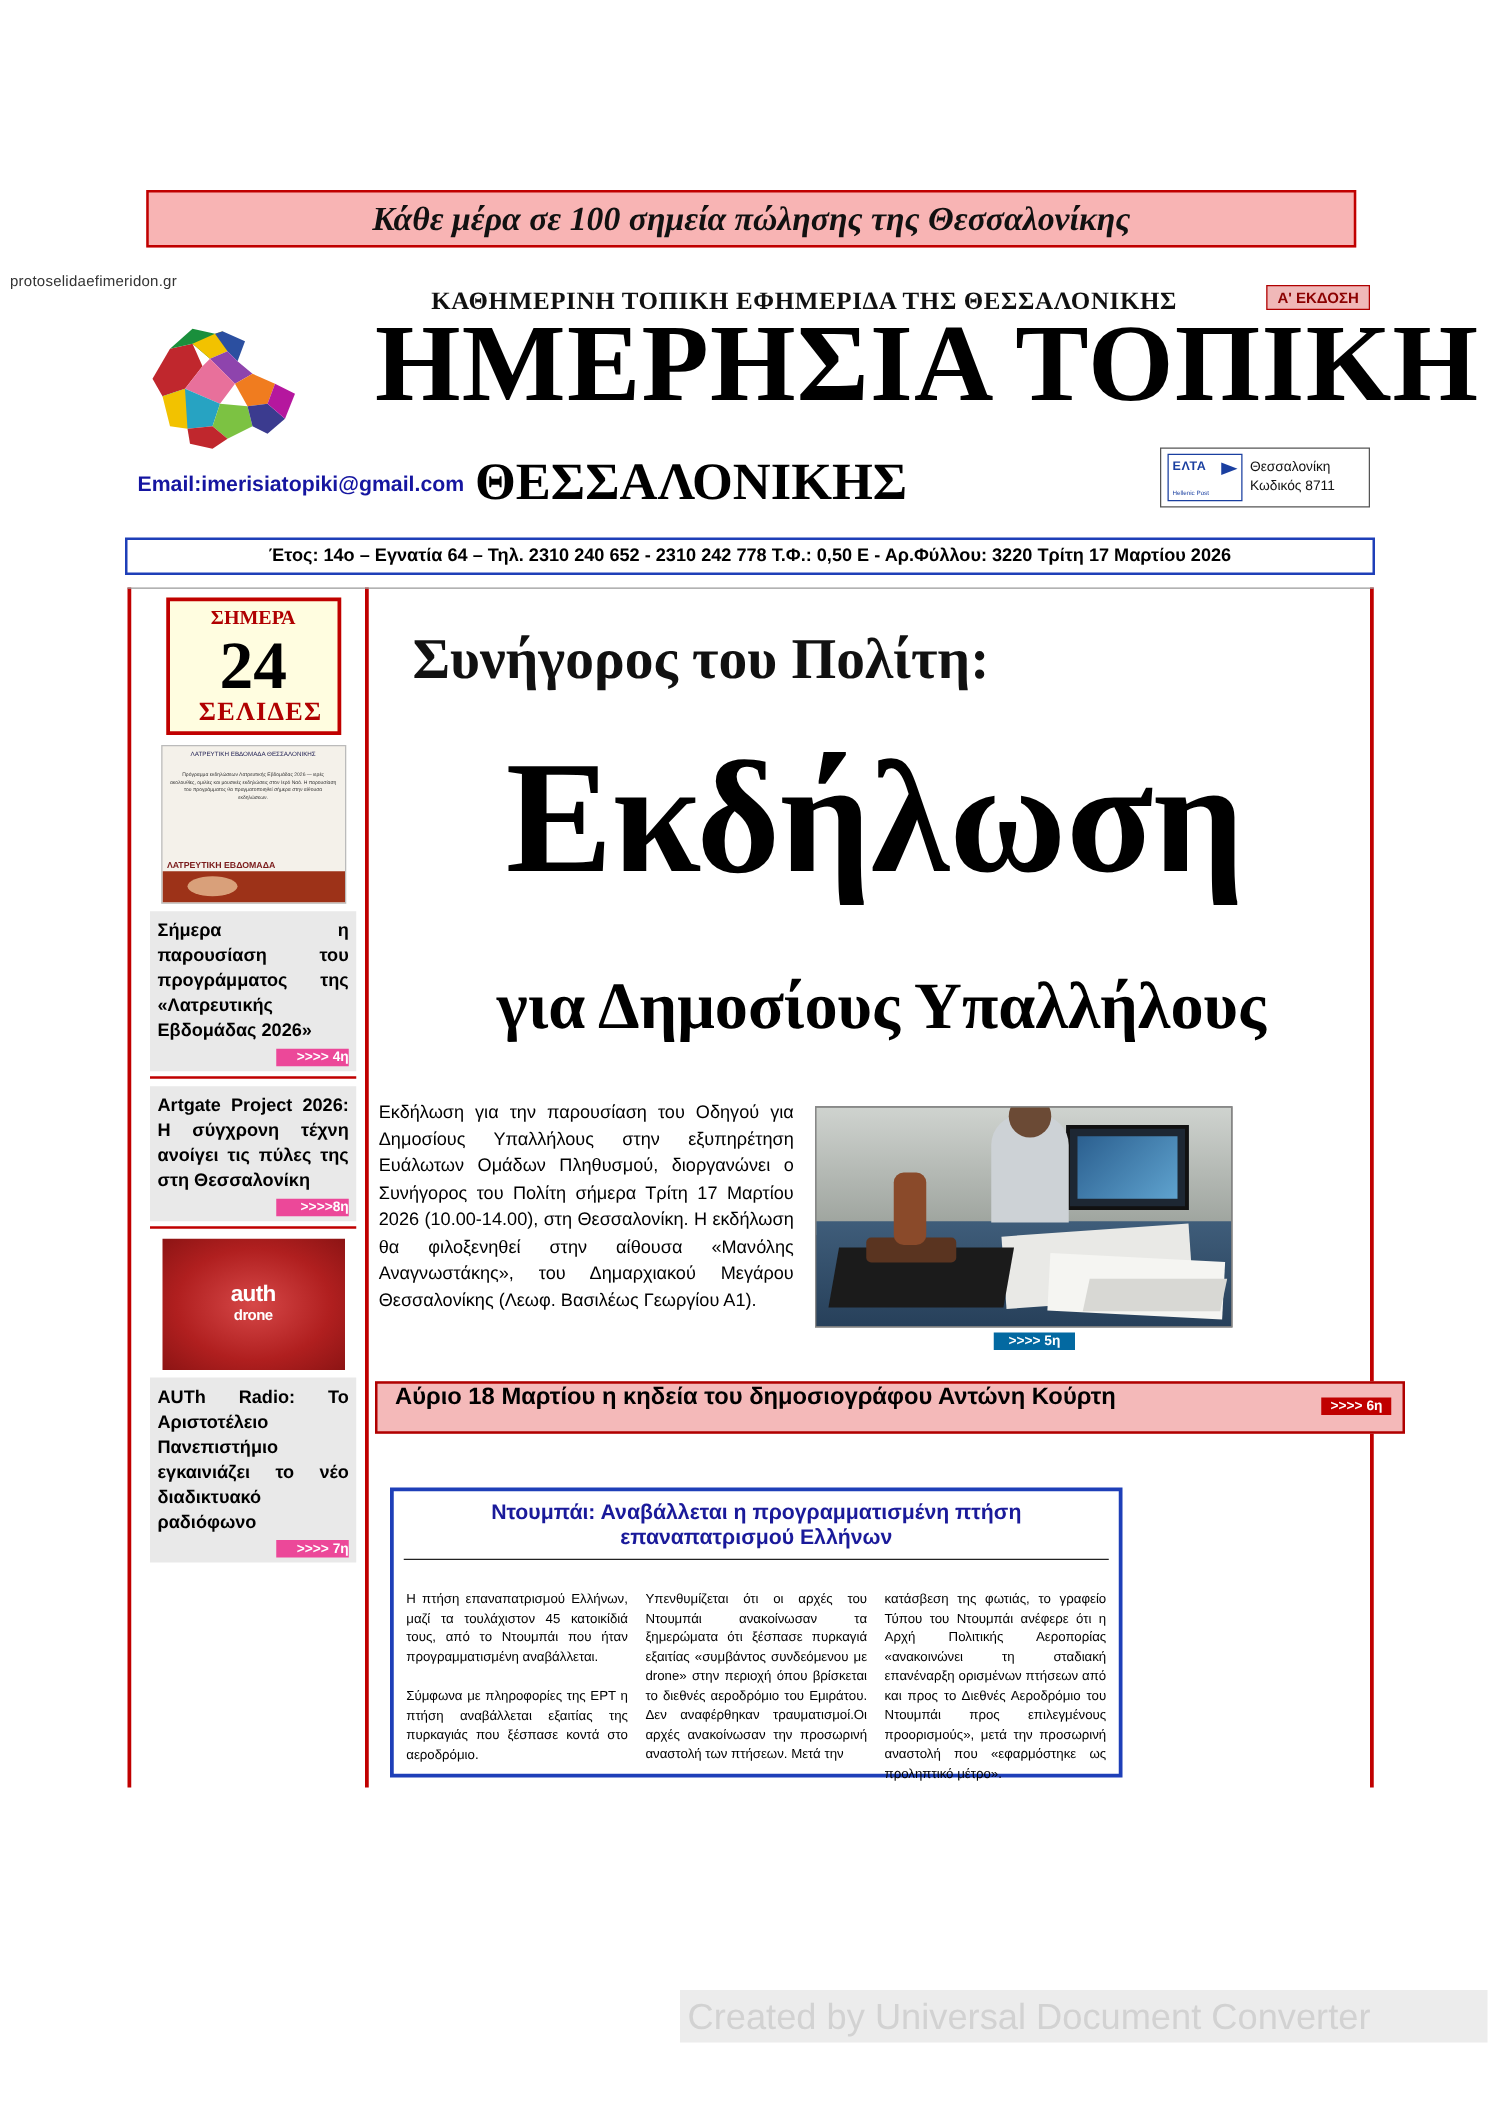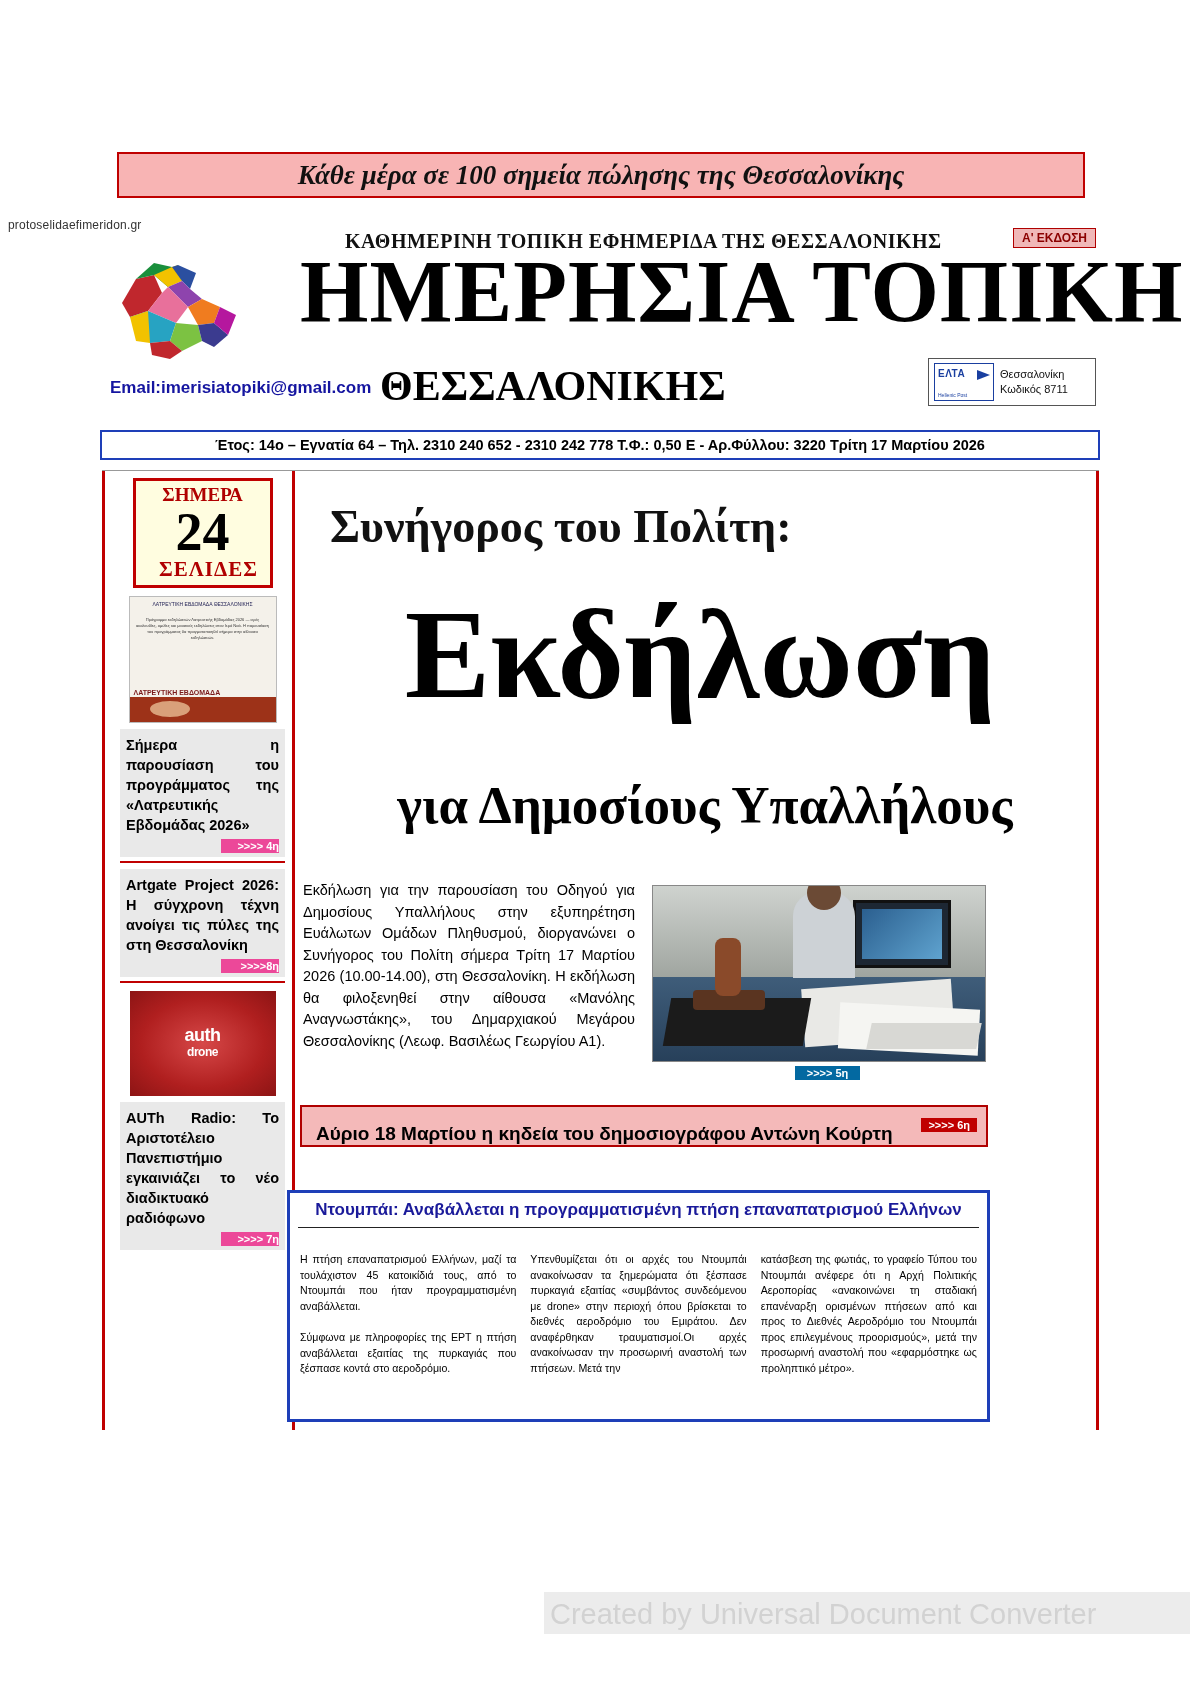--- a/index.html
+++ b/index.html
@@ -209,21 +209,21 @@
     margin: 0 auto 8px auto;
     border: 3px solid #c00000;
     background: #fffde0;
     text-align: center;
     padding: 3px 0 5px 0;
     box-sizing: border-box;
   }
   .pages-box .s {
     font-family: "Liberation Serif", serif;
     font-weight: bold;
-    font-size: 19px;
+    font-size: 16px;
     color: #b00000;
     line-height: 22px;
   }
   .pages-box .n {
     font-family: "Liberation Serif", serif;
     font-weight: bold;
     font-size: 54px;
     line-height: 52px;
     color: #000;
   }
@@ -414,27 +414,27 @@
     font-weight: bold;
     text-align: center;
     padding: 1px 0;
   }
 
   
   .red-strip {
     position: absolute;
     left: 300px;
     top: 1105px;
-    width: 688px;
+    width: 824px;
     height: 42px;
     background: #f4b9b9;
     border: 2px solid #b00000;
     box-sizing: border-box;
     display: flex;
-    align-items: flex-end;
+    align-items: flex-start;
     padding-left: 14px;
   }
   .red-strip .t {
     font-size: 19px;
     font-weight: bold;
     color: #000;
     white-space: nowrap;
   }
   .red-strip .pg {
     position: absolute;
@@ -443,23 +443,23 @@
     background: #c00000;
     color: #fff;
     font-size: 11px;
     font-weight: bold;
     padding: 1px 7px;
   }
 
   
   .box-story {
     position: absolute;
-    left: 287px;
+    left: 312px;
     top: 1190px;
-    width: 703px;
+    width: 586px;
     height: 232px;
     border: 3px solid #1e3fb8;
     box-sizing: border-box;
     background: #fff;
   }
   .box-story .bs-head {
     margin: 7px 10px 0 10px;
     font-size: 17px;
     font-weight: bold;
     color: #1a1a9a;

